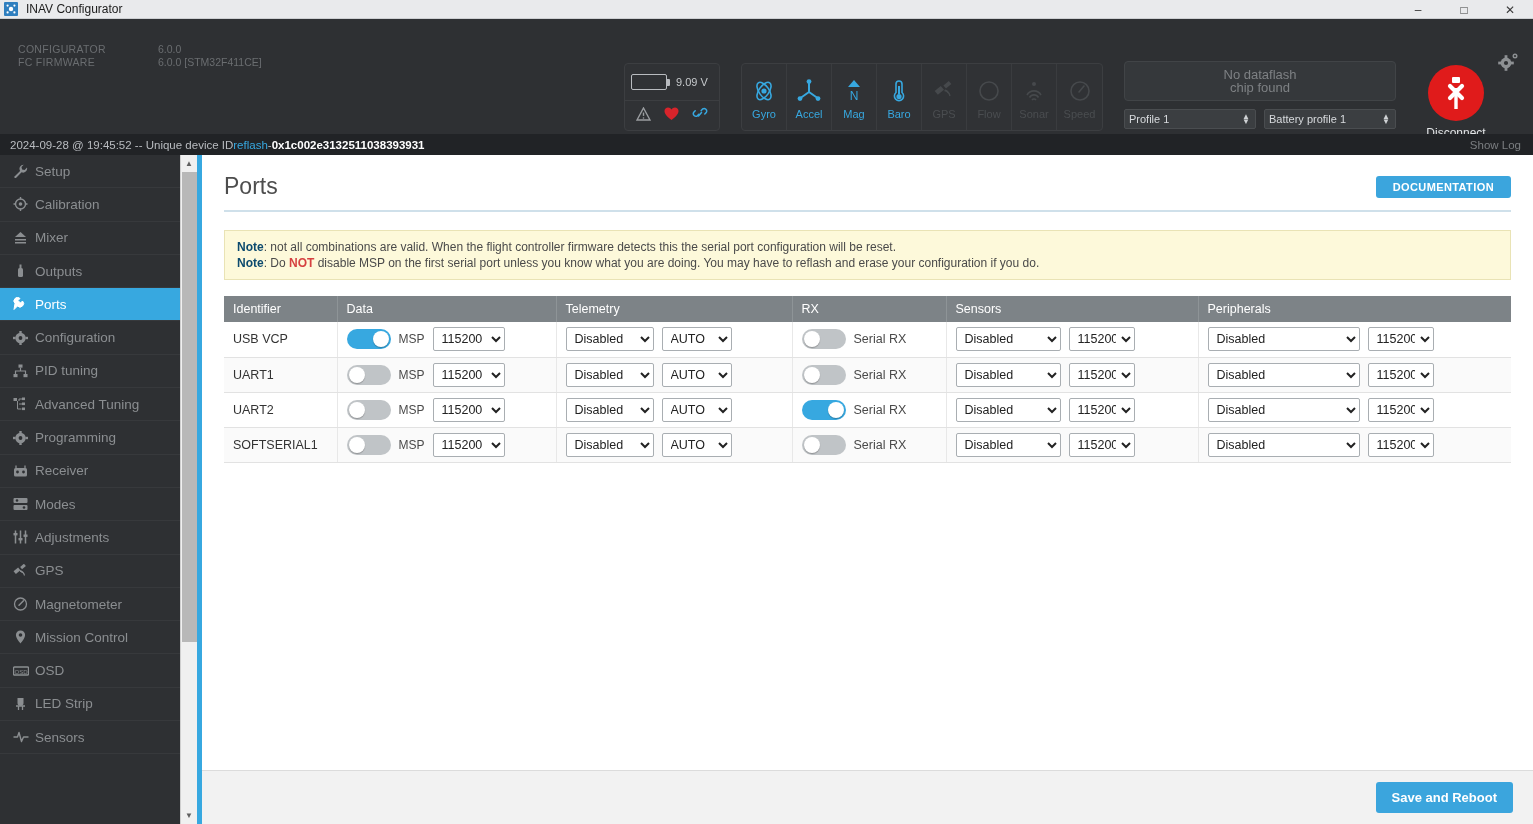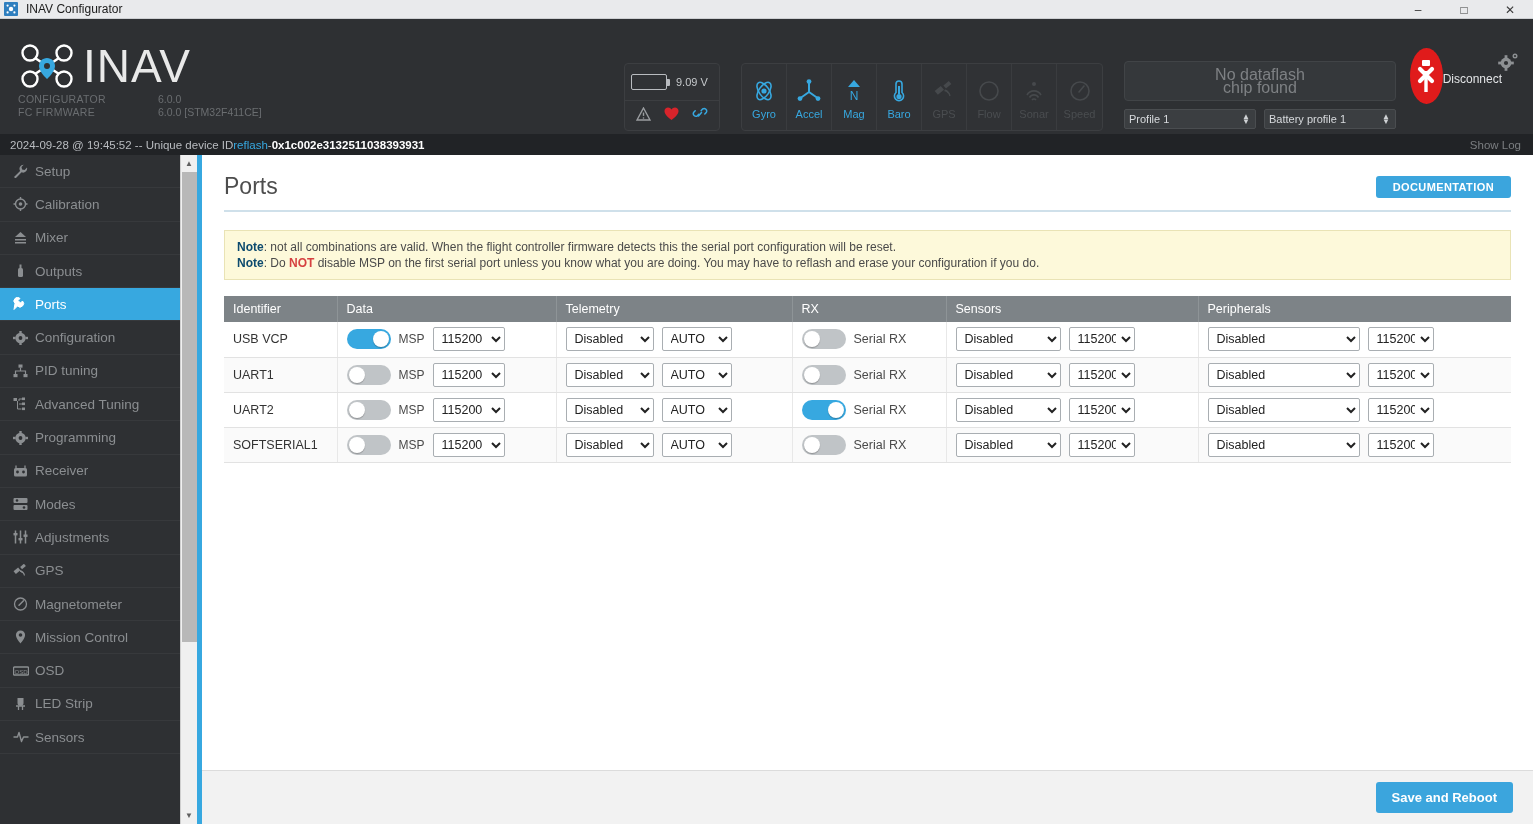--- a/index.html
+++ b/index.html
@@ -86,36 +86,36 @@
   .sensor .s-ico { height: 32px; display: flex; align-items: center; justify-content: center; }
   .sensor .s-lbl { font-size: 11px; margin-top: 1px; }
   .sensor.on .s-lbl { color: #37a8e0; }
   .sensor.off .s-lbl { color: #4a4d50; }
 
   
   .df-block { position: absolute; left: 1124px; top: 42px; width: 272px; }
   .df-box {
     height: 40px; background: #35383b; border: 1px solid #414447; border-radius: 4px;
     display: flex; flex-direction: column; align-items: center; justify-content: center;
-    color: #7e8184; font-size: 16px; line-height: 13px;
+    color: #7e8184; font-size: 13px; line-height: 13px;
   }
   .profiles { display: flex; gap: 8px; margin-top: 8px; }
   .profile-sel {
     height: 20px; flex: 1; background: #3b3e41; border: 1px solid #4a4d50; border-radius: 2px;
     display: flex; align-items: center; padding: 0 4px;
     color: #d7dadd; font-size: 11px; position: relative;
   }
   .profile-sel .spin {
     position: absolute; right: 5px; top: 50%; transform: translateY(-50%);
     display: flex; flex-direction: column; line-height: 5px; font-size: 8px; color: #cfd2d5;
   }
   
   .disconnect {
-    position: absolute; left: 1410px; top: 29px;
-    width: 92px; display: flex; flex-direction: row; align-items: center;
+    position: absolute; left: 1410px; top: 46px;
+    width: 92px; display: flex; flex-direction: column; align-items: center;
   }
   .disc-circle {
     width: 56px; height: 56px; border-radius: 50%; background: #e01b1b;
     display: flex; align-items: center; justify-content: center;
   }
   .disc-lbl { color: #e2e4e6; font-size: 12px; margin-top: 5px; }
   .gear-top { position: absolute; right: 14px; top: 33px; }
 
   
   .logbar {
@@ -246,36 +246,20 @@
   <div class="tb-ctrls">
     <div class="tb-btn">–</div>
     <div class="tb-btn">□</div>
     <div class="tb-btn">✕</div>
   </div>
 </div>
 
 <div class="header">
 
   <div class="brand">
-    <div class="brand-row">
-      <span class="brand-logo">
-        <svg width="58" height="50" viewBox="0 0 58 50">
-          <g fill="none" stroke="#ffffff" stroke-width="2.4">
-            <circle cx="12" cy="12" r="7.5"></circle>
-              <circle cx="46" cy="12" r="7.5"></circle>
-            <circle cx="12" cy="38" r="7.5"></circle>
-              <circle cx="46" cy="38" r="7.5"></circle>
-            <path d="M17 17 L41 33 M41 17 L17 33"></path>
-          </g>
-          <path d="M29 17 c-4.4 0 -8 3.6 -8 8 c0 6 8 13 8 13 s8 -7 8 -13 c0 -4.4 -3.6 -8 -8 -8 z" fill="#37a8e0"></path>
-          <circle cx="29" cy="25" r="3" fill="#2e3033"></circle>
-        </svg>
-      </span>
-      <span class="brand-name">INAV</span>
-    </div>
     <div class="brand-meta">
       <div class="bm-row">
         <span class="bm-k">CONFIGURATOR</span>
         <span>6.0.0</span>
       </div>
       <div class="bm-row">
         <span class="bm-k">FC FIRMWARE</span>
         <span>6.0.0 [STM32F411CE]</span>
       </div>
     </div>

